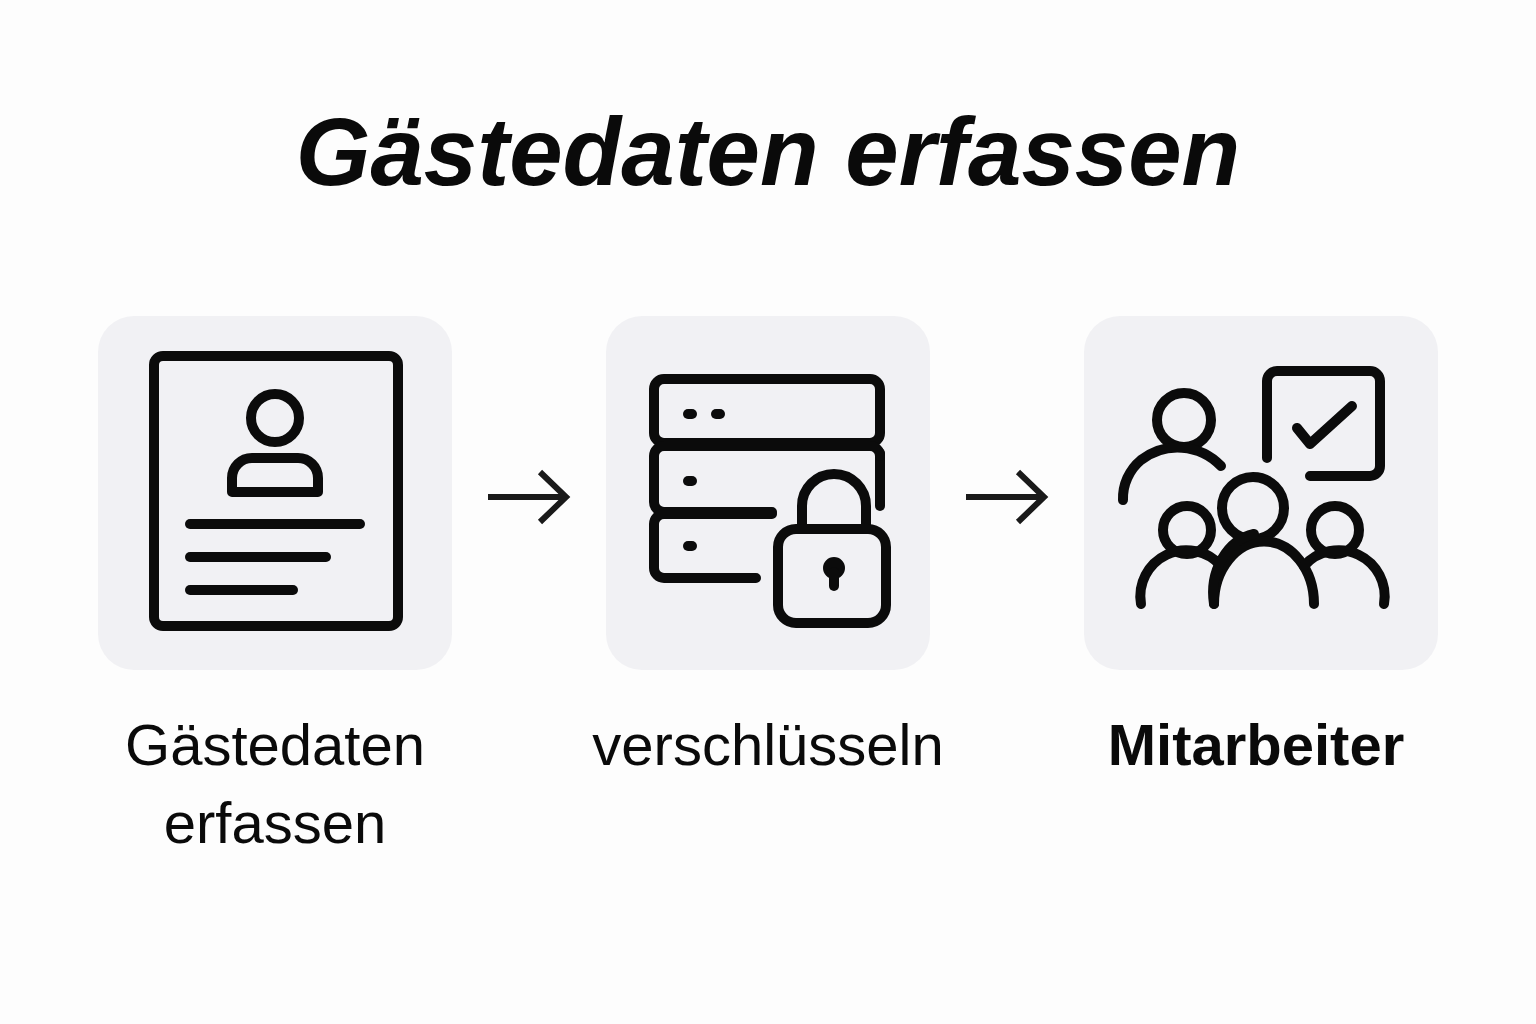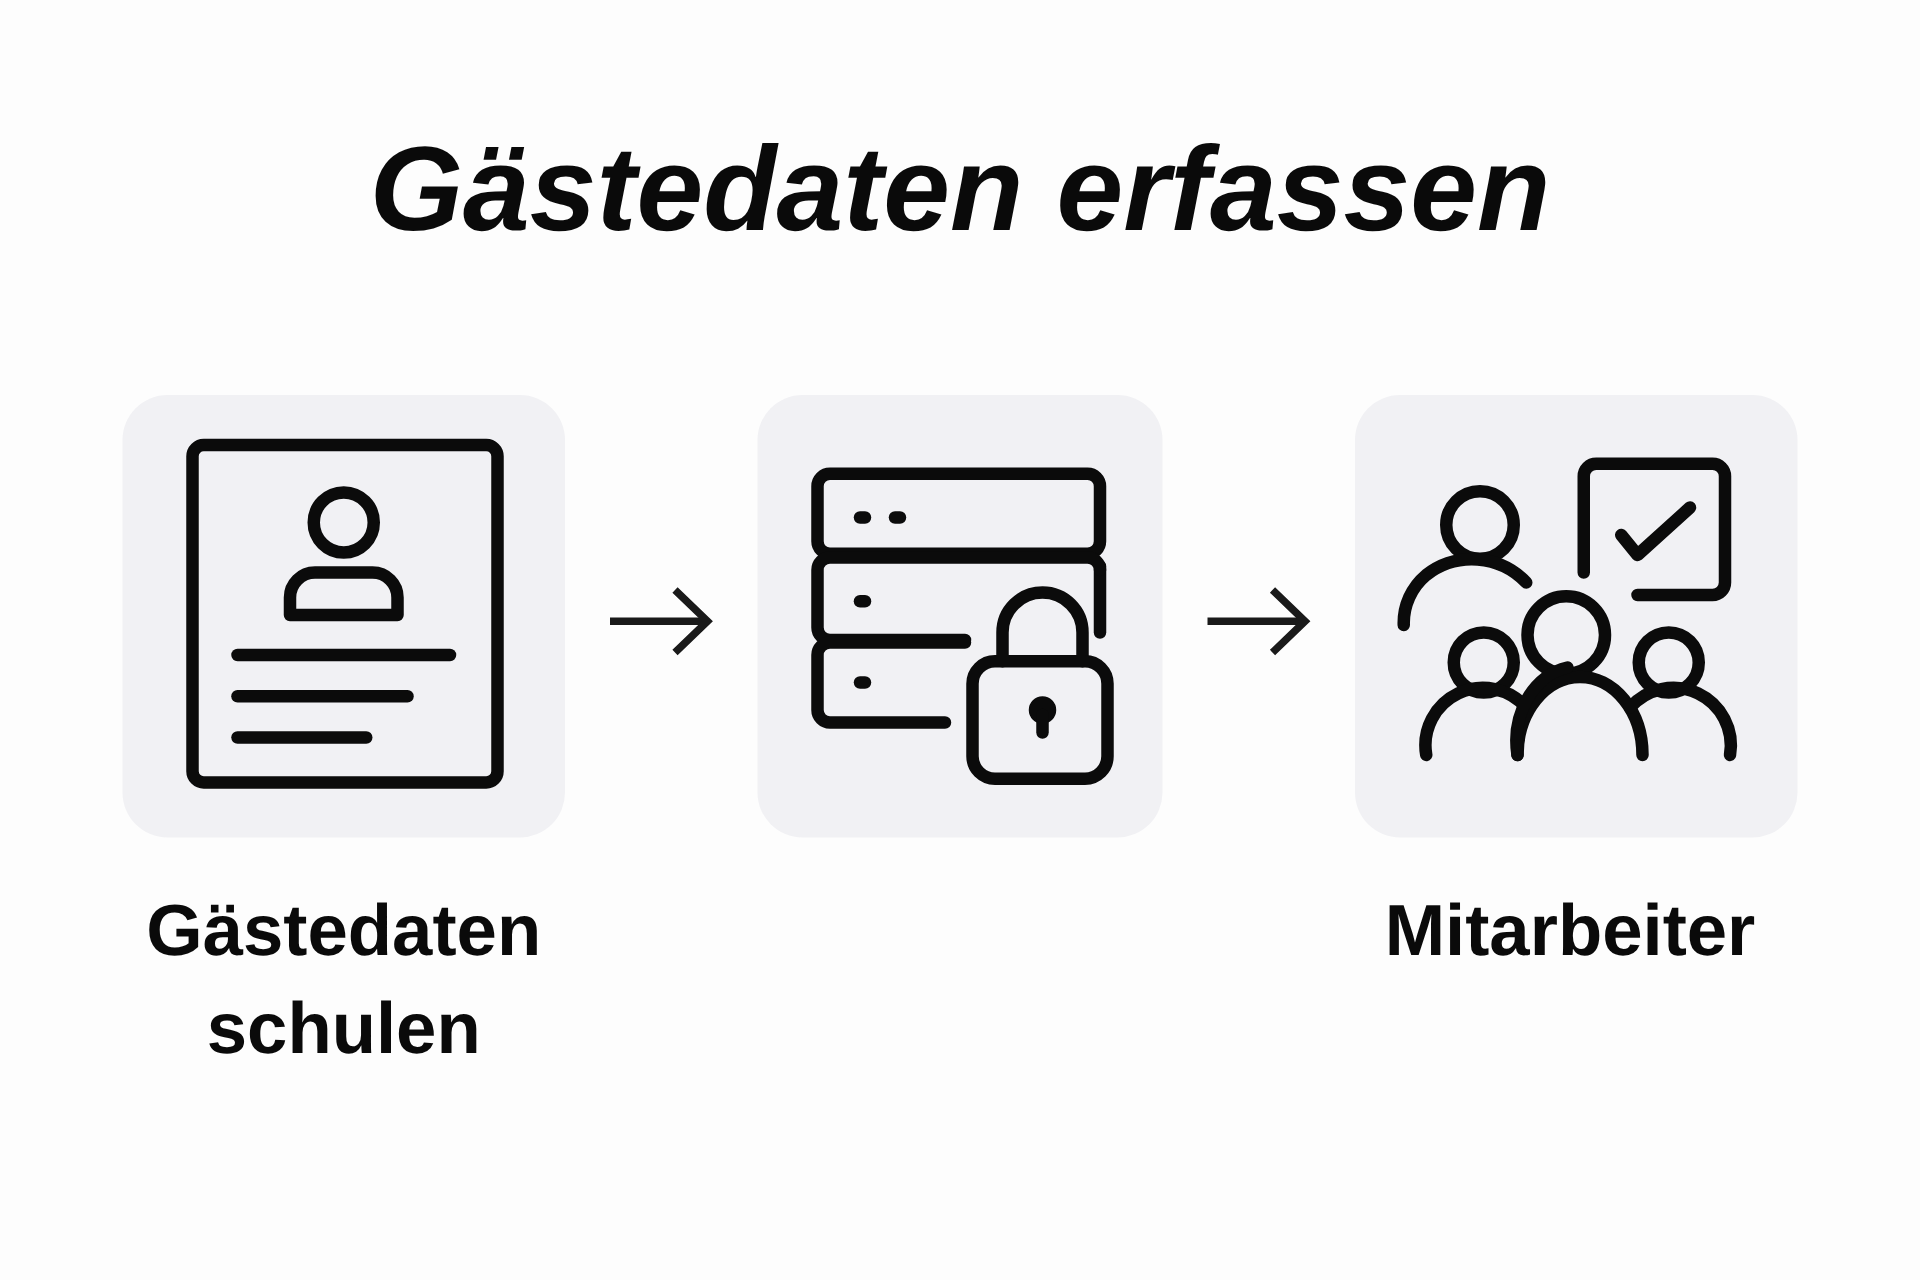--- a/index.html
+++ b/index.html
@@ -63,23 +63,23 @@
 <div class="tile" style="left:98px; top:316px; width:354px; height:354px;">
   <svg viewBox="0 0 354 354" fill="none" stroke="#0b0b0b" stroke-width="10" stroke-linecap="round" stroke-linejoin="round">
     <rect x="56" y="40" width="244" height="270" rx="9"></rect>
     <circle cx="177" cy="102" r="24"></circle>
     <path d="M134 176 V162 a20 20 0 0 1 20 -20 H200 a20 20 0 0 1 20 20 V176 Z"></path>
     <line x1="92" y1="208" x2="262" y2="208"></line>
     <line x1="92" y1="241" x2="228" y2="241"></line>
     <line x1="92" y1="274" x2="195" y2="274"></line>
   </svg>
 </div>
-<div class="label" style="left:75px; top:706px; width:400px;font-weight:bold;">
+<div class="label" style="left:75px; top:706px; width:400px;">
   <span>Gästedaten</span>
-  <span>schulen</span>
+  <span>erfassen</span>
 </div>
 
 <div class="arrow" style="left:484px; top:462px;">
   <svg viewBox="0 0 90 70" fill="none" stroke="#1a1a1a" stroke-width="6" stroke-linecap="butt" stroke-linejoin="miter">
     <line x1="4" y1="35" x2="82" y2="35"></line>
     <polyline points="56,10 82,35 56,60"></polyline>
   </svg>
 </div>
 
 <div class="tile" style="left:606px; top:316px; width:324px; height:354px;">
@@ -95,20 +95,21 @@
     <line x1="82" y1="165" x2="86" y2="165"></line>
     <line x1="82" y1="230" x2="86" y2="230"></line>
 
     <path d="M196 213 V190 a32 32 0 0 1 64 0 V213"></path>
     <rect x="172" y="213" width="108" height="94" rx="18"></rect>
     <circle cx="228" cy="252" r="6" fill="#0b0b0b"></circle>
     <line x1="228" y1="256" x2="228" y2="270"></line>
   </svg>
 </div>
 <div class="label" style="left:568px; top:706px; width:400px;">
+  <span>verschlüsseln</span>
 </div>
 
 <div class="arrow" style="left:962px; top:462px;">
   <svg viewBox="0 0 90 70" fill="none" stroke="#1a1a1a" stroke-width="6" stroke-linecap="butt" stroke-linejoin="miter">
     <line x1="4" y1="35" x2="82" y2="35"></line>
     <polyline points="56,10 82,35 56,60"></polyline>
   </svg>
 </div>
 
 <div class="tile" style="left:1084px; top:316px; width:354px; height:354px;">

